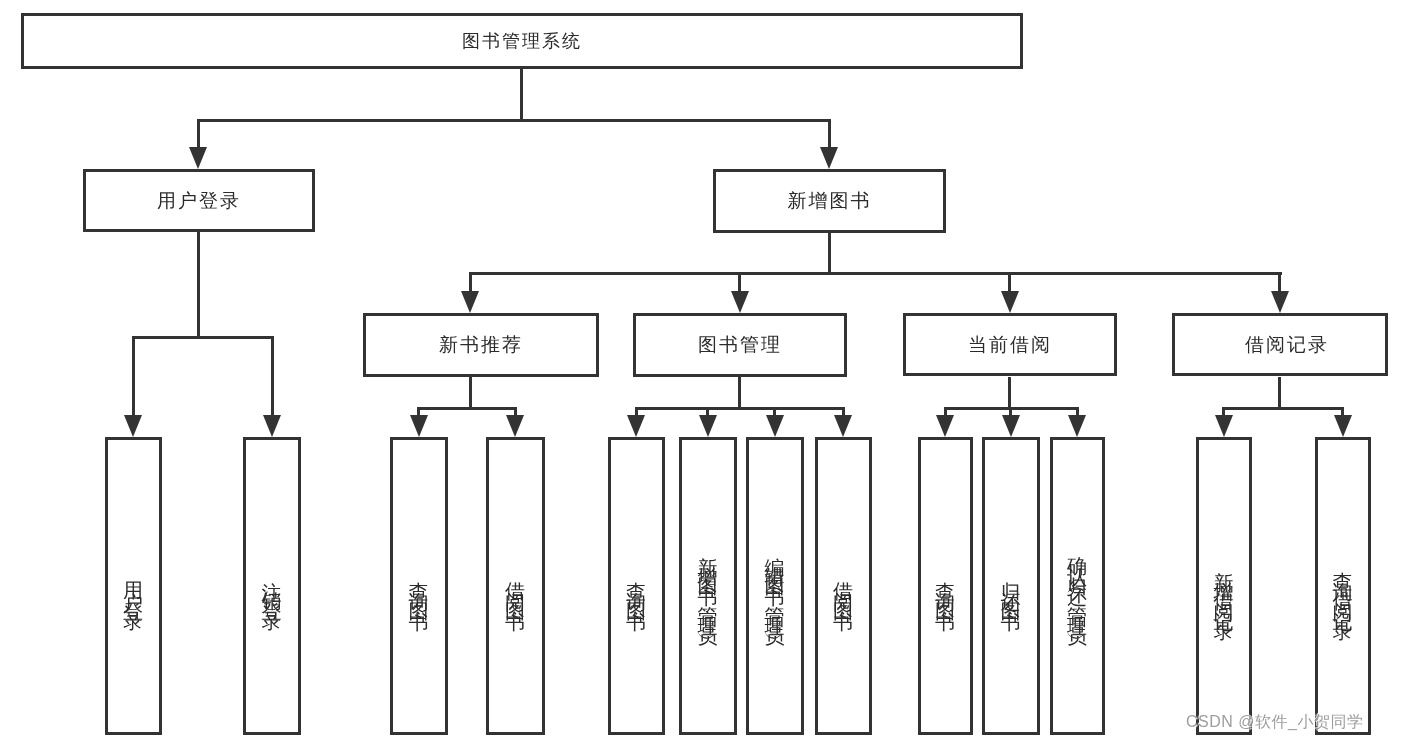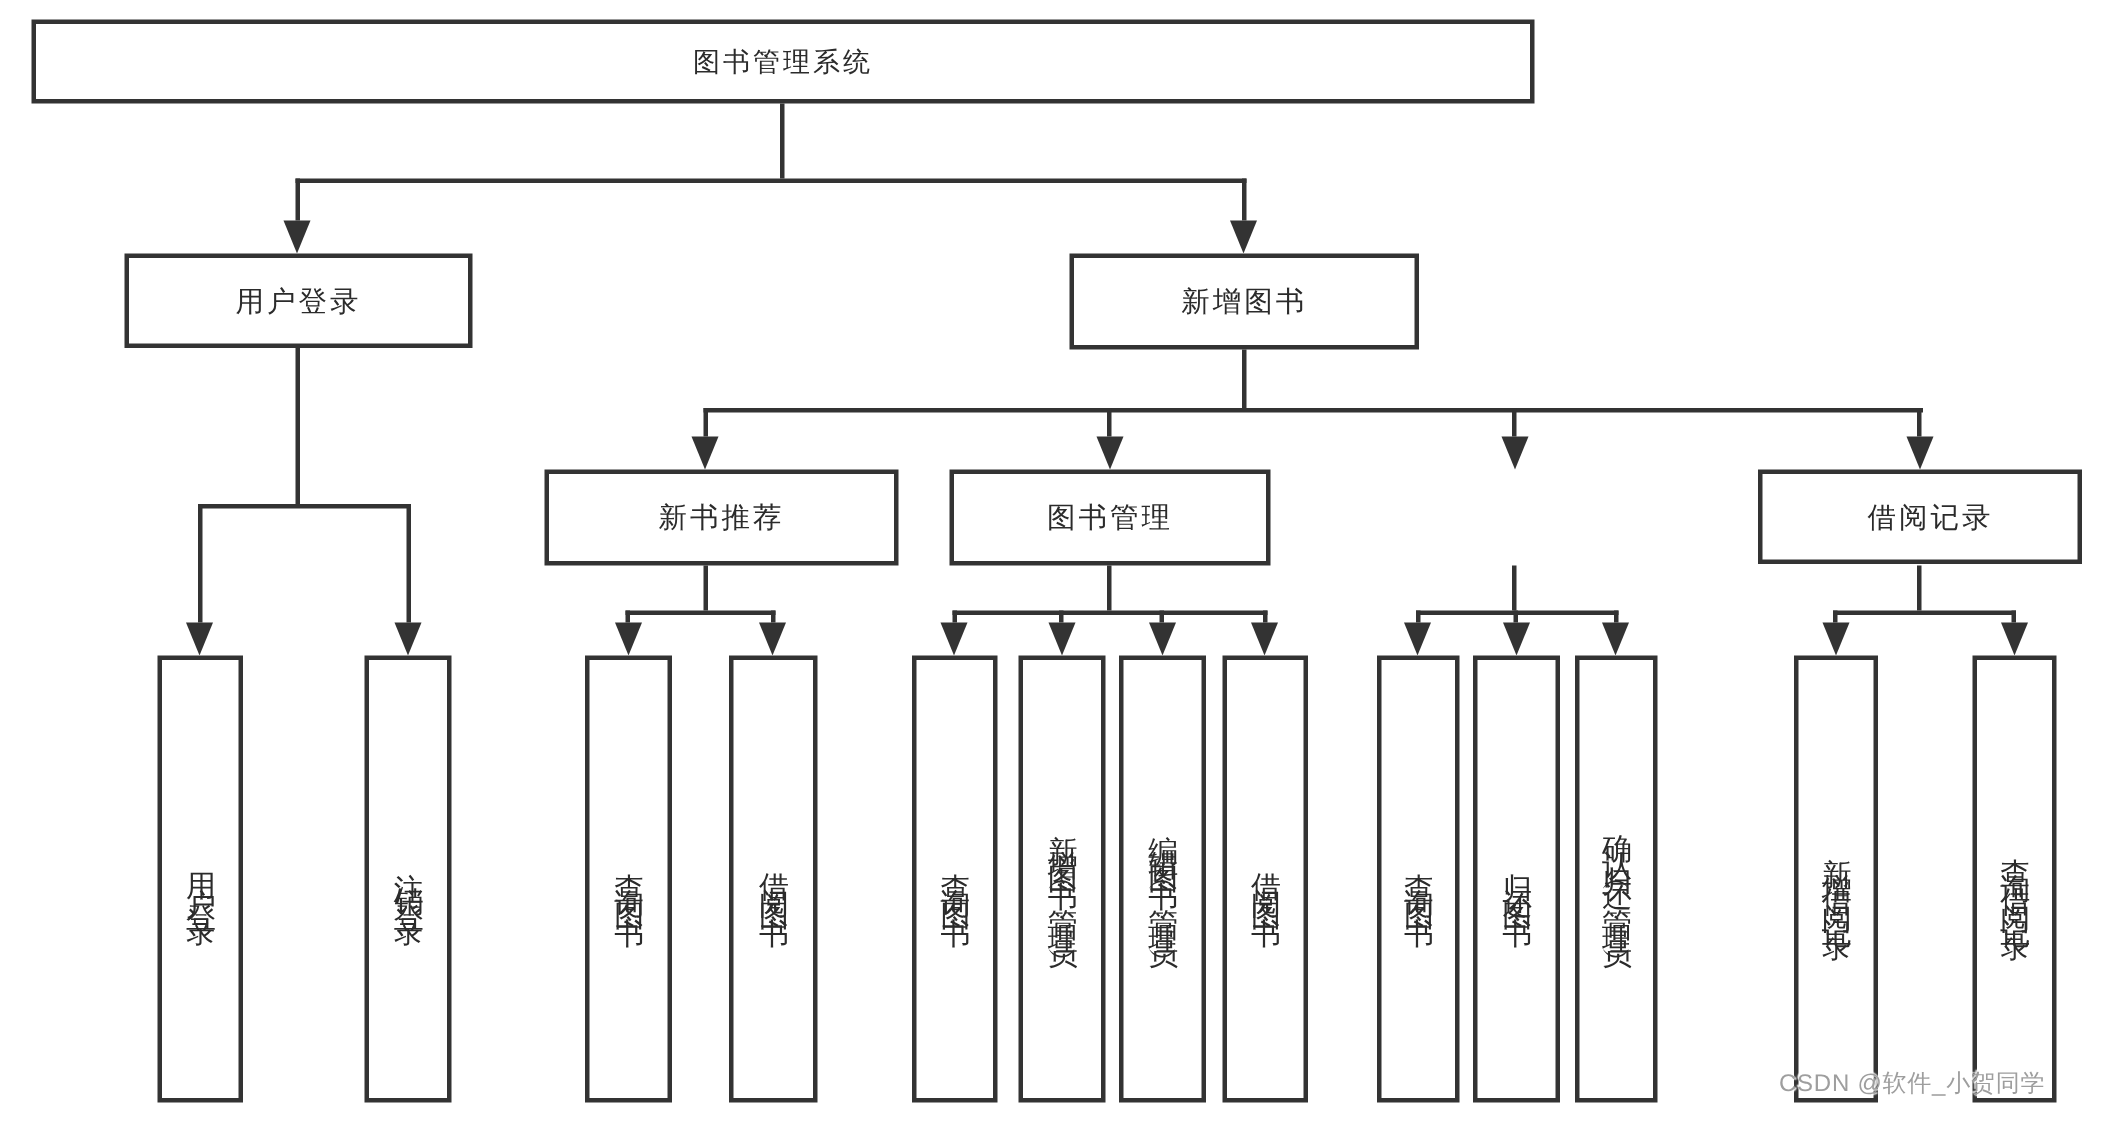--- a/index.html
+++ b/index.html
@@ -63,20 +63,21 @@
   <div class="arrow" style="left:461px;  top:291px;"></div>
   <div class="vline" style="left:738px;  top:272px; height:19px;"></div>
   <div class="arrow" style="left:731px;  top:291px;"></div>
   <div class="vline" style="left:1008px; top:272px; height:19px;"></div>
   <div class="arrow" style="left:1001px; top:291px;"></div>
   <div class="vline" style="left:1278px; top:272px; height:19px;"></div>
   <div class="arrow" style="left:1271px; top:291px;"></div>
 
   <div class="box" style="left:363px; top:313px; width:236px; height:64px;">新书推荐</div>
   <div class="box" style="left:633px; top:313px; width:214px; height:64px;">图书管理</div>
+  <div class="box" style="left:903px; top:313px; width:214px; height:63px;">当前借阅</div>
   <div class="box" style="left:1172px; top:313px; width:216px; height:63px;padding-left:14px;">借阅记录</div>
 
   <div class="vline" style="left:469px; top:377px; height:30px;"></div>
   <div class="hline" style="left:417px; top:407px; width:100px;"></div>
   <div class="vline" style="left:417px; top:407px; height:8px;"></div>
   <div class="arrow" style="left:410px; top:415px;"></div>
   <div class="vline" style="left:514px; top:407px; height:8px;"></div>
   <div class="arrow" style="left:506px; top:415px;"></div>
 
   <div class="vline" style="left:738px; top:377px; height:30px;"></div>

